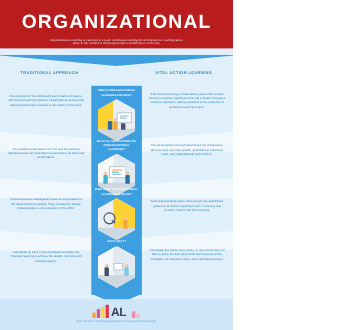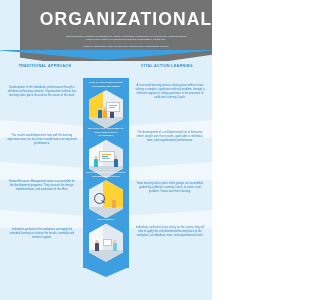--- a/index.html
+++ b/index.html
@@ -19,24 +19,23 @@
     inset: 0;
     background: #dff0fb;
     overflow: hidden;
   }
 
   
   .header {
     position: absolute;
     top: 0; left: 0;
     width: 212px;
-    height: 61px;
-    background: #737373;
+    height: 44px;
+    background: #b91c1c;
     z-index: 3;
-    margin-left: 20px;
   }
   .header-inner {
     position: absolute;
     top: 0; left: 0; right: 0;
     text-align: center;
   }
   .title-main {
     margin-top: 11px;
     font-size: 17.5px;
     font-weight: bold;
@@ -411,14 +410,26 @@
           <div class="head"></div>
           <div class="body"></div>
         </div>
       <div style="position:absolute;left:14px;top:15px;width:7px;height:5px;background:#ffffff;border:0.5px solid #b9c9d6;"></div>
     </div>
   </div>
 
   <div class="block left" style="top:228px;">Individuals go back to the workplace and apply the intended learning to achieve the results, normally with minimal support.</div>
   <div class="block right" style="top:226px;">Individuals and teams have clarity on the actions they will take to apply the self-determined learning back at the workplace, at individual, team, and organizational level.</div>
 
+  <div class="footer">
+    <div class="logo">
+      <div class="bar" style="left:0px;  height:5px;  background:#f4a83c;"></div>
+      <div class="bar" style="left:4px;  height:8px;  background:#e94f7c;"></div>
+      <div class="bar" style="left:8px;  height:10px; background:#ffd233;"></div>
+      <div class="bar" style="left:12px; height:12px; background:#e0345a;"></div>
+      <div class="al">AL</div>
+      <div class="bar" style="left:36px; height:6px;  background:#f08aa4;"></div>
+      <div class="bar" style="left:40px; height:4px;  background:#f7b7c7;"></div>
+    </div>
+    <div class="footer-text">Find out more about organizational learning at vitalsmarts.com</div>
+  </div>
 
 </div>
 
 </body></html>

